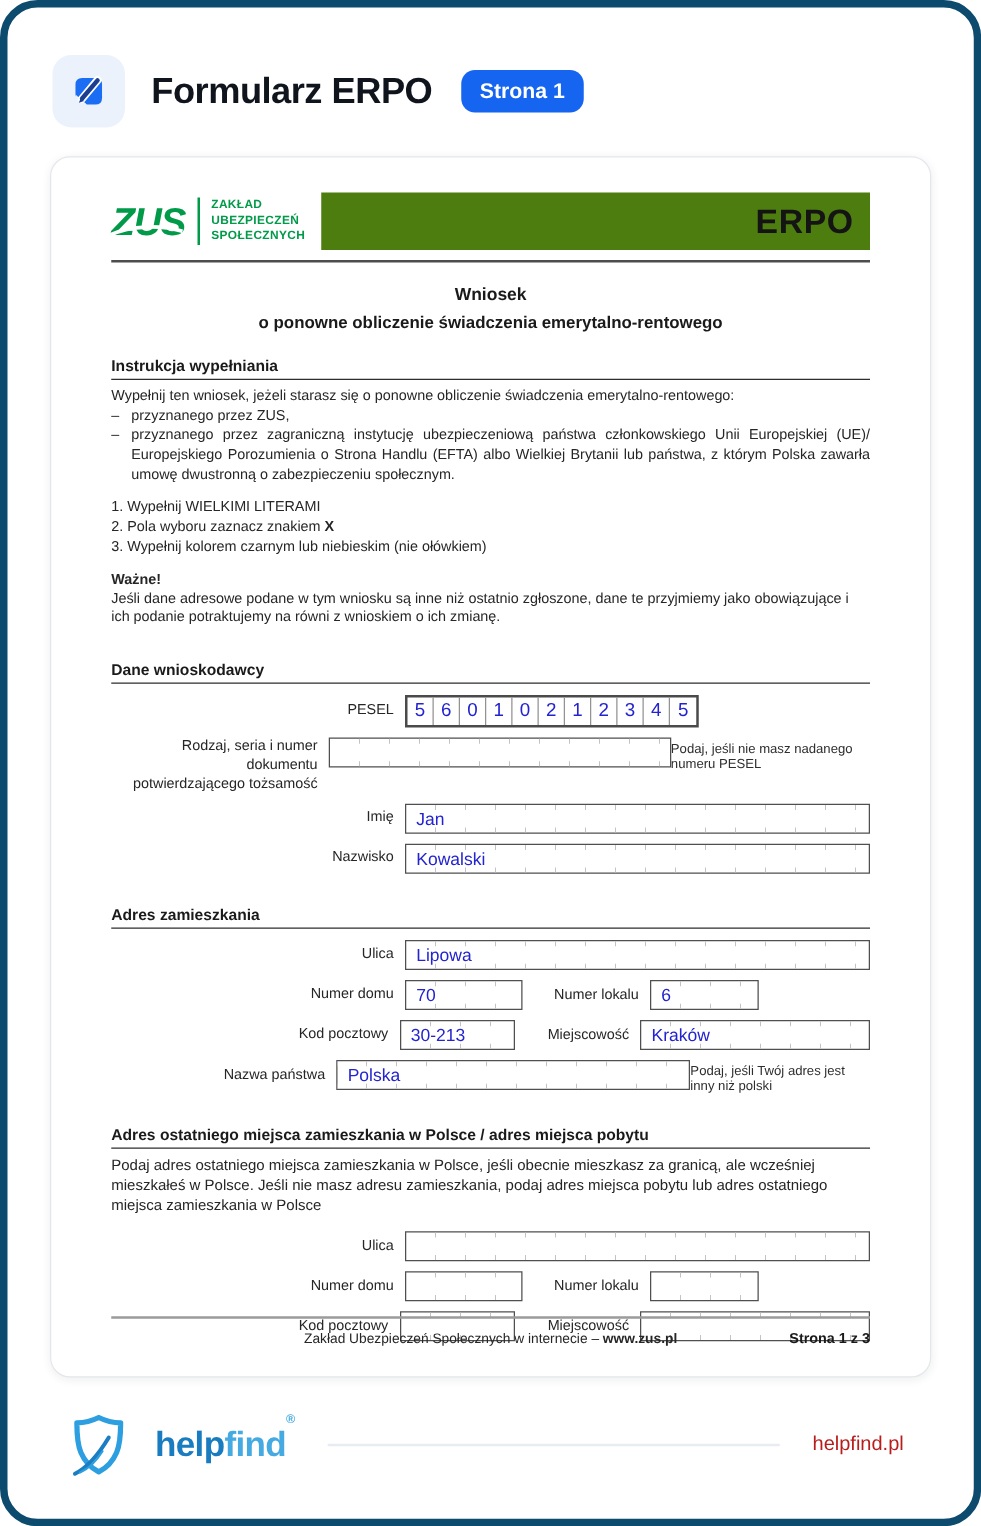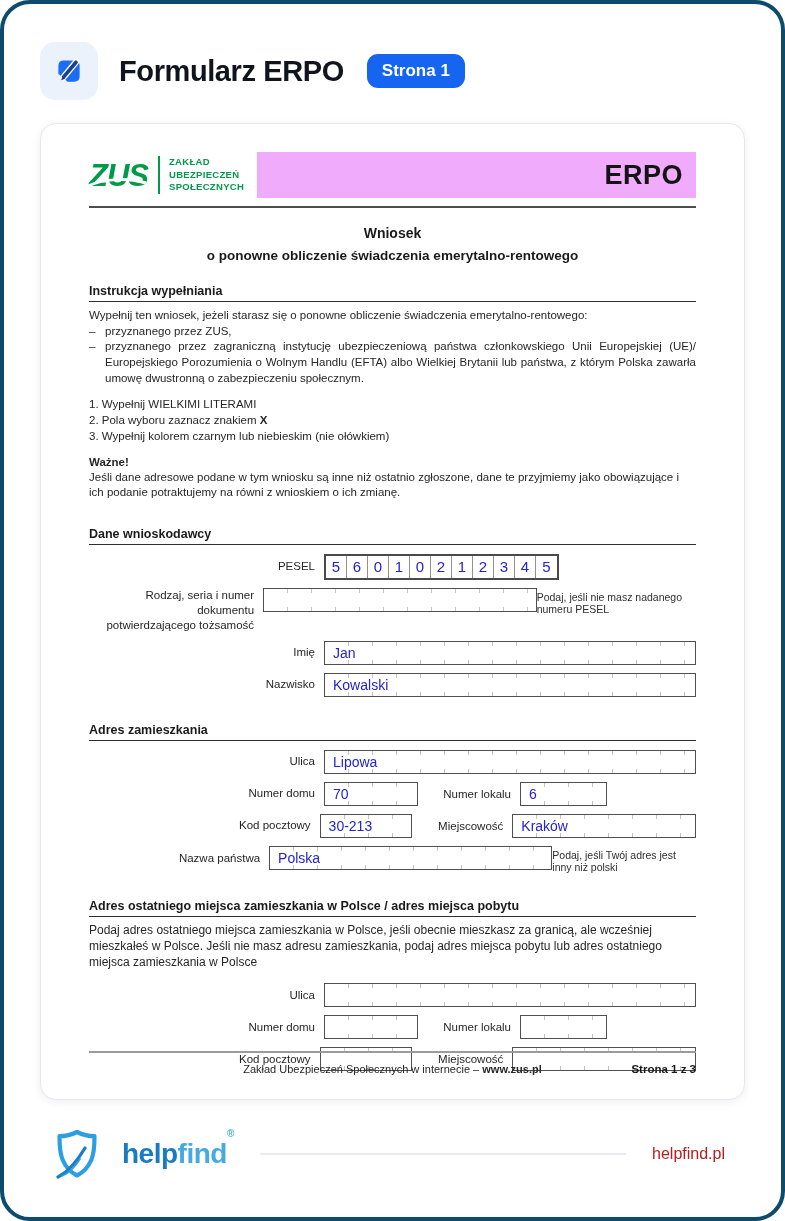--- a/index.html
+++ b/index.html
@@ -1,21 +1,21 @@
 <!DOCTYPE html>
 <html lang="pl"><head>
 <meta charset="utf-8">
 <style>
   * { margin:0; padding:0; box-sizing:border-box; }
   html,body { background:#ffffff; }
   body { width:785px; height:1221px; font-family:"Liberation Sans", sans-serif; }
 
   .page {
     width:785px; height:1221px;
-    border:4px solid #0c4a6e; border-radius:30px;
+    border:6px solid #0c4a6e; border-radius:30px;
     background:#ffffff; overflow:hidden; position:relative;
   }
 
   
   .app-header { display:flex; align-items:center; margin:38px 0 0 36px; gap:21px; }
   .app-icon {
     width:58px; height:58px; border-radius:15px; background:#ecf2fc;
     display:flex; align-items:center; justify-content:center; flex-shrink:0;
   }
   .app-title { font-size:29px; font-weight:700; color:#10141c; letter-spacing:-0.4px; }
@@ -33,21 +33,21 @@
   }
 
   .zus-header { display:flex; height:46px; }
   .zus-logo { display:flex; align-items:center; width:168px; flex-shrink:0; }
   .zus-mark { position:relative; font-size:31px; font-weight:800; font-style:italic;
               color:#009a49; letter-spacing:-1px; line-height:1; padding-right:6px; }
   .zus-mark svg { position:absolute; left:-2px; bottom:3px; }
   .zus-divider { width:2px; height:38px; background:#009a49; margin:0 9px 0 4px; }
   .zus-org { font-size:9.5px; font-weight:700; color:#009a49; line-height:1.32; letter-spacing:.3px; }
   .erpo-bar {
-    flex:1; background:#f0abfc; display:flex; align-items:center; justify-content:flex-end;
+    flex:1; background:#4d7c0f; display:flex; align-items:center; justify-content:flex-end;
     padding-right:13px; font-size:27px; font-weight:700; color:#141414; letter-spacing:.5px;
   }
   .header-rule { height:2px; background:#4d4d4d; margin-top:8px; }
 
   .form-title { text-align:center; margin-top:17px; color:#1a1a1a; }
   .form-title .t1 { font-size:14px; font-weight:700; }
   .form-title .t2 { font-size:13.5px; font-weight:700; margin-top:7px; }
 
   .section-heading {
     font-size:12.5px; font-weight:700; color:#1a1a1a;
@@ -157,21 +157,21 @@
     </div>
 
     <h2 class="section-heading mt-first">Instrukcja wypełniania</h2>
     <p class="body-text">Wypełnij ten wniosek, jeżeli starasz się o ponowne obliczenie świadczenia emerytalno-rentowego:</p>
     <div class="bullet">
       <span class="dash">–</span>
       <p>przyznanego przez ZUS,</p>
     </div>
     <div class="bullet">
       <span class="dash">–</span>
-      <p>przyznanego przez zagraniczną instytucję ubezpieczeniową państwa członkowskiego Unii Europejskiej (UE)/ Europejskiego Porozumienia o Wolnym Handlu (EFTA) albo Wielkiej Brytanii lub państwa, z którym Polska zawarła umowę dwustronną o zabezpieczeniu społecznym.</p>
+      <p>przyznanego przez zagraniczną instytucję ubezpieczeniową państwa członkowskiego Unii Europejskiej (UE)/ Europejskiego Porozumienia o Strona Handlu (EFTA) albo Wielkiej Brytanii lub państwa, z którym Polska zawarła umowę dwustronną o zabezpieczeniu społecznym.</p>
     </div>
     <div class="steps">
       <div>1. Wypełnij WIELKIMI LITERAMI</div>
       <div><span>2. Pola wyboru zaznacz znakiem </span><b>X</b></div>
       <div>3. Wypełnij kolorem czarnym lub niebieskim (nie ołówkiem)</div>
     </div>
     <p class="imp-head">Ważne!</p>
     <p class="imp-text">Jeśli dane adresowe podane w tym wniosku są inne niż ostatnio zgłoszone, dane te przyjmiemy jako obowiązujące i ich podanie potraktujemy na równi z wnioskiem o ich zmianę.</p>
 
     <h2 class="section-heading mt-sect mb-sect">Dane wnioskodawcy</h2>

